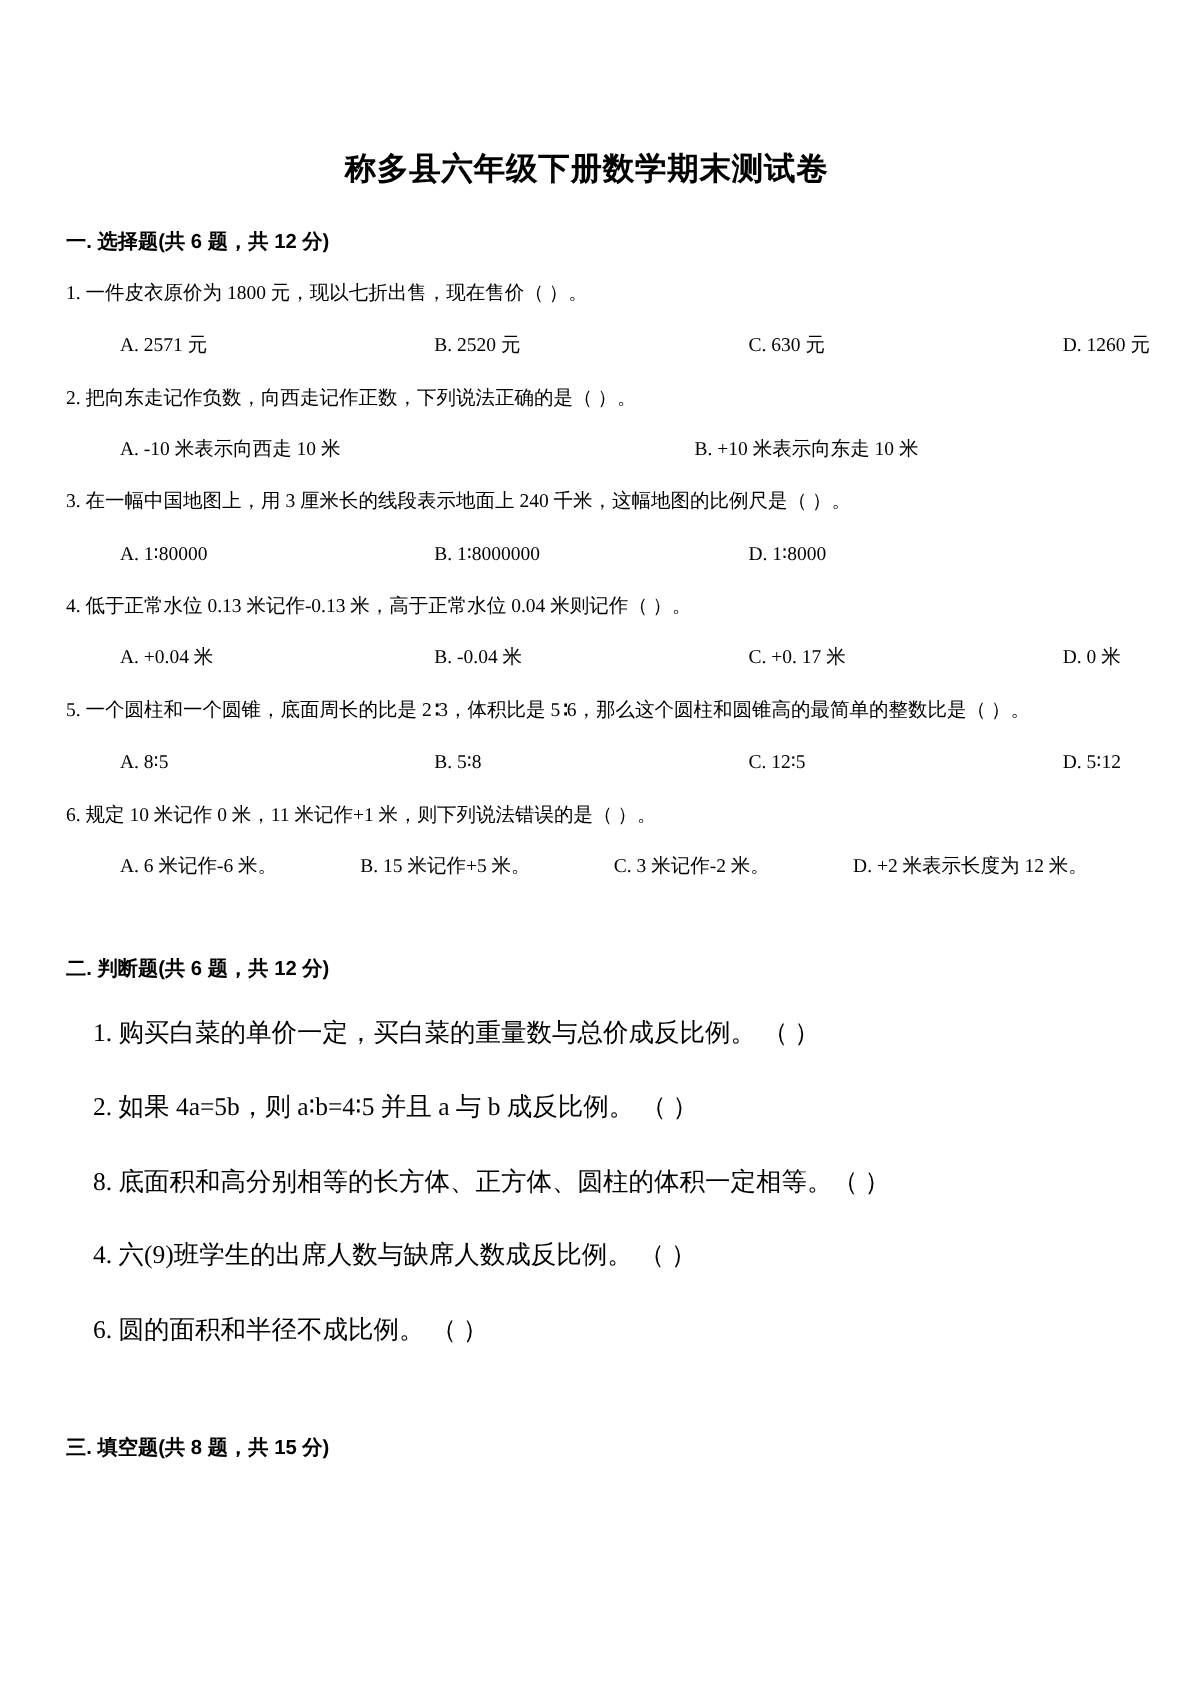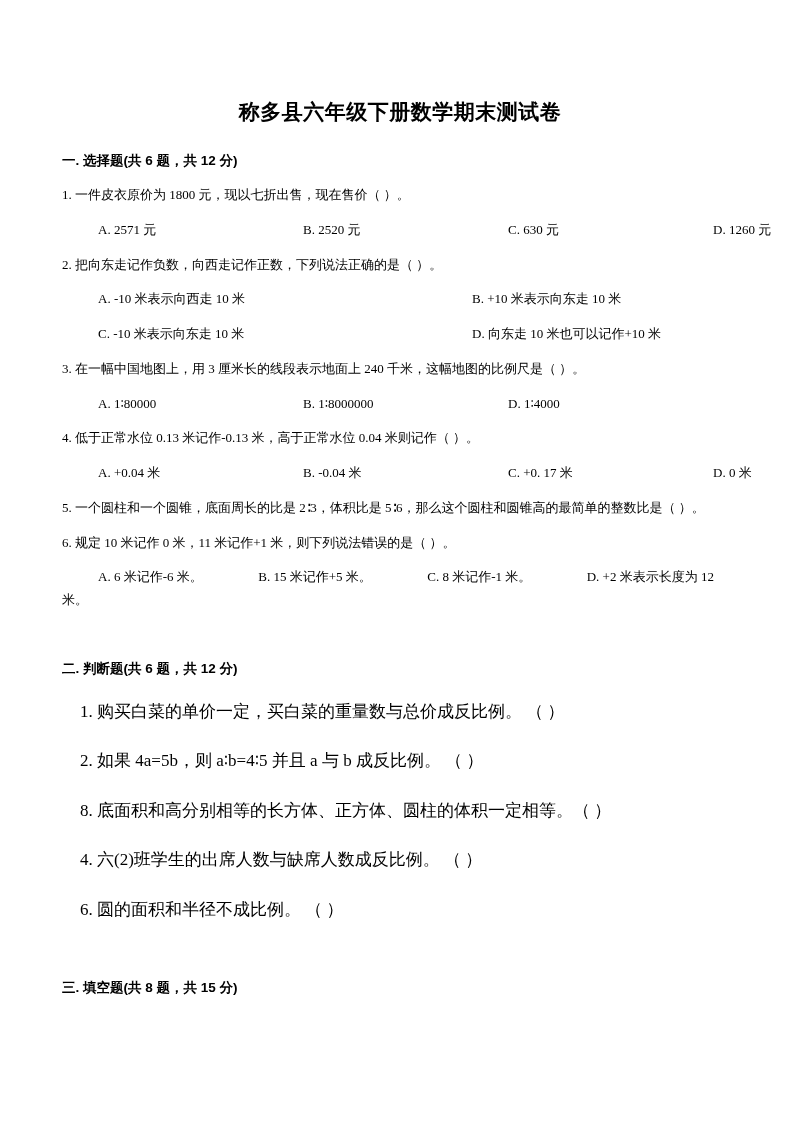--- a/index.html
+++ b/index.html
@@ -10,21 +10,21 @@
   body {
     width: 800px;
     min-height: 1131px;
     font-family: "Liberation Serif", "DejaVu Serif", serif;
     color: #000000;
   }
   .page {
     width: 800px;
     min-height: 1131px;
     box-sizing: border-box;
-    padding: 80px 62px 40px 62px;
+    padding: 80px 62px 40px 44px;
     position: relative;
   }
   .doc-title {
     text-align: center;
     font-family: "Liberation Sans", sans-serif;
     font-weight: bold;
     font-size: 21px;
     letter-spacing: 0.5px;
     margin: 18px 0 26px 0;
   }
@@ -79,59 +79,61 @@
     <span class="opt">B. 2520 元</span>
     <span class="opt">C. 630 元</span>
     <span class="opt">D. 1260 元</span>
   </div>
 
   <div class="q">2. 把向东走记作负数，向西走记作正数，下列说法正确的是（        ）。</div>
   <div class="opts cols2">
     <span class="opt">A. -10 米表示向西走 10 米</span>
     <span class="opt">B. +10 米表示向东走 10 米</span>
   </div>
-  <div class="opts cols2">
-    <span class="opt">C. -10 米表示向东走 10 米</span>
-    <span class="opt">D. 向东走 10 米也可以记作+10 米</span>
-  </div>
 
   <div class="q">3. 在一幅中国地图上，用 3 厘米长的线段表示地面上 240 千米，这幅地图的比例尺是（        ）。</div>
   <div class="opts cols4">
     <span class="opt">A. 1∶80000</span>
     <span class="opt">B. 1∶8000000</span>
-    <span class="opt">D. 1∶4000</span>
+    <span class="opt">D. 1∶8000</span>
   </div>
 
   <div class="q">4. 低于正常水位 0.13 米记作-0.13 米，高于正常水位 0.04 米则记作（        ）。</div>
   <div class="opts cols4">
     <span class="opt">A. +0.04 米</span>
     <span class="opt">B. -0.04 米</span>
     <span class="opt">C. +0. 17 米</span>
     <span class="opt">D. 0 米</span>
   </div>
 
   <div class="q">5. 一个圆柱和一个圆锥，底面周长的比是 2∶3，体积比是 5∶6，那么这个圆柱和圆锥高的最简单的整数比是（        ）。</div>
+  <div class="opts cols4">
+    <span class="opt">A. 8∶5</span>
+    <span class="opt">B. 5∶8</span>
+    <span class="opt">C. 12∶5</span>
+    <span class="opt">D. 5∶12</span>
+  </div>
 
   <div class="q">6. 规定 10 米记作 0 米，11 米记作+1 米，则下列说法错误的是（        ）。</div>
   <div class="opts free">
     <span class="opt">A. 6 米记作-6 米。</span>&nbsp;&nbsp;&nbsp;&nbsp;&nbsp;
     <span class="opt">B. 15 米记作+5 米。</span>&nbsp;&nbsp;&nbsp;&nbsp;&nbsp;
-    <span class="opt">C. 8 米记作-1 米。</span>&nbsp;&nbsp;&nbsp;&nbsp;&nbsp;
+    <span class="opt">C. 3 米记作-2 米。</span>&nbsp;&nbsp;&nbsp;&nbsp;&nbsp;
     <span class="opt">D. +2 米表示长度为 12 米。</span>
   </div>
 
   <div class="spacer-lg"></div>
 
   <div class="section-head">二. 判断题(共 6 题，共 12 分)</div>
 
   <div class="tf-block">
     <div class="tf-line">1. 购买白菜的单价一定，买白菜的重量数与总价成反比例。              （        ）</div>
     <div class="tf-line">2. 如果 4a=5b，则 a∶b=4∶5 并且 a 与 b 成反比例。                （        ）</div>
     <div class="tf-line">8. 底面积和高分别相等的长方体、正方体、圆柱的体积一定相等。（        ）</div>
-    <div class="tf-line">4. 六(2)班学生的出席人数与缺席人数成反比例。                （        ）</div>
+    <div class="tf-line">4. 六(9)班学生的出席人数与缺席人数成反比例。                （        ）</div>
     <div class="tf-line">6. 圆的面积和半径不成比例。              （        ）</div>
   </div>
 
   <div class="spacer-lg"></div>
 
   <div class="section-head">三. 填空题(共 8 题，共 15 分)</div>
 
 </div>
 
 </body></html>

